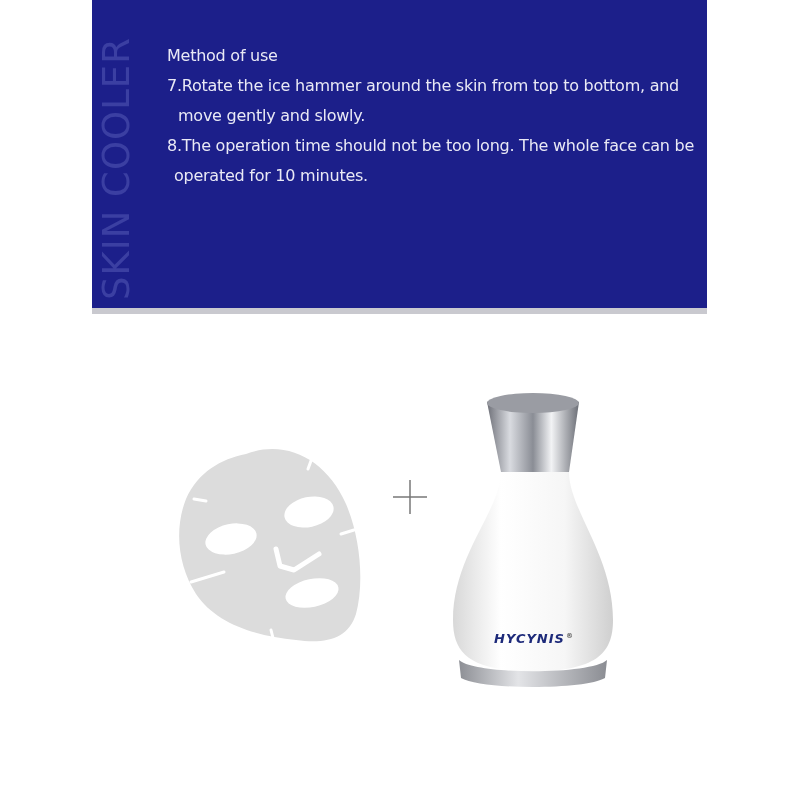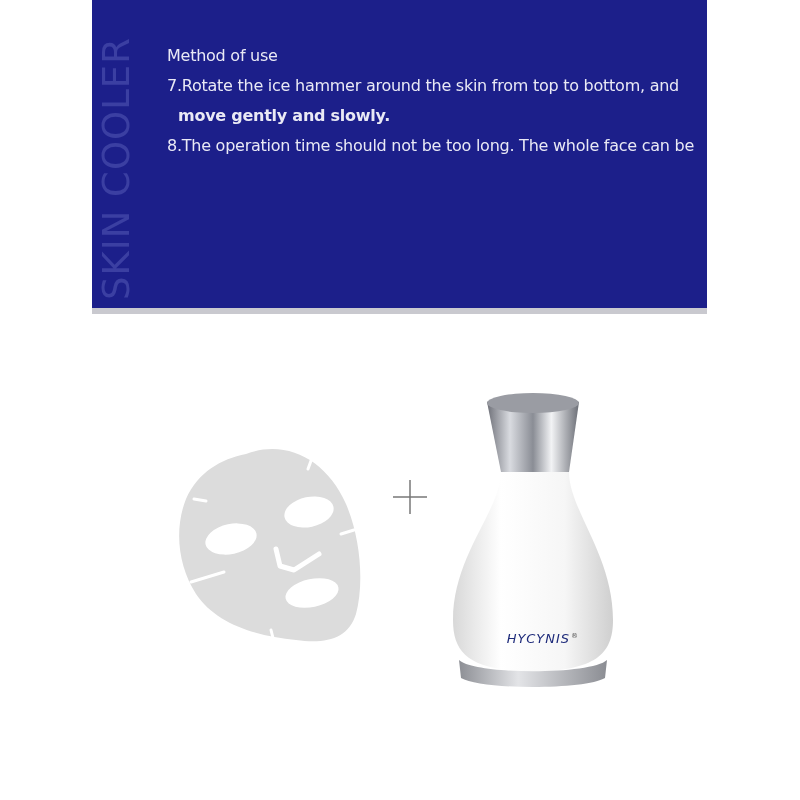--- a/index.html
+++ b/index.html
@@ -18,46 +18,47 @@
       width: 295px; white-space: nowrap;
       font-family: "DejaVu Sans", sans-serif; font-size: 37px; letter-spacing: 1px;
       color: #3b3fa2; line-height: 40px;
     }
     .instructions {
       position: absolute; left: 167px; top: 44px; width: 530px;
       color: #e9e9f5; font-family: "DejaVu Sans", sans-serif;
       font-size: 16px; letter-spacing: -0.25px;
     }
     .instructions .line { height: 30px; line-height: 24px; white-space: nowrap; }
-    .instructions .indent1 { padding-left: 11px; font-weight: bold; }
+    .instructions .indent1 { padding-left: 11px; }
     .instructions .indent2 { padding-left: 7px; }
 
     .mask { position: absolute; left: 176px; top: 444px; width: 186px; height: 200px; }
     .plus { position: absolute; left: 393px; top: 480px; width: 34px; height: 34px; }
     .device { position: absolute; left: 445px; top: 390px; width: 170px; height: 300px; }
     .brand-logo {
       position: absolute; left: 489px; top: 631px; width: 90px;
-      font-family: "DejaVu Sans", sans-serif; font-weight: normal; font-size: 13px;
-      color: #1d2a7a; letter-spacing: 1px; font-style: italic; text-align: right;
+      font-family: "DejaVu Sans", sans-serif; font-weight: bold; font-size: 13px;
+      color: #1d2a7a; letter-spacing: 1px; font-style: italic; text-align: center;
     }
     .brand-logo sup { font-size: 7px; font-style: normal; color: #555; margin-left: 1px; }
   </style>
 </head>
 <body>
 
 <div class="banner"></div>
 <div class="banner-shadow"></div>
 
 <div class="vertical-title">SKIN COOLER</div>
 
 <div class="instructions">
   <div class="line">Method of use</div>
   <div class="line">7.Rotate the ice hammer around the skin from top to bottom, and</div>
   <div class="line indent1">move gently and slowly.</div>
   <div class="line">8.The operation time should not be too long. The whole face can be</div>
+  <div class="line indent2">operated for 10 minutes.</div>
 </div>
 
 <svg class="mask" viewBox="0 0 186 200">
   <path d="M70,10 C110,-5 150,15 170,60 C185,95 188,140 180,170 C172,195 150,200 120,196 C80,192 40,180 20,150 C2,122 -2,85 10,55 C22,28 45,15 70,10 Z" fill="#dcdcdc"></path>
 
   <ellipse cx="55" cy="95" rx="26" ry="15" transform="rotate(-12 55 95)" fill="#ffffff"></ellipse>
 
   <ellipse cx="133" cy="68" rx="25" ry="15" transform="rotate(-12 133 68)" fill="#ffffff"></ellipse>
 
   <path d="M100,105 L104,122 L118,126 L143,110" stroke="#ffffff" stroke-width="5" fill="none" stroke-linecap="round" stroke-linejoin="round"></path>

